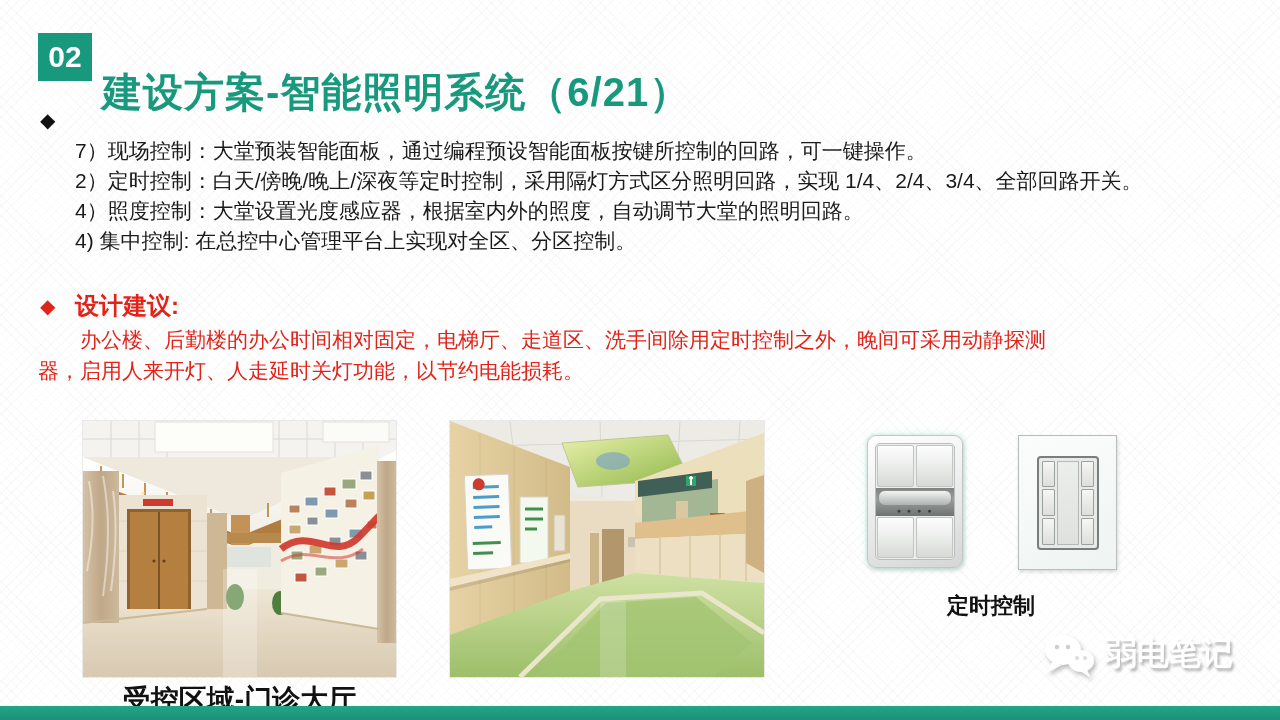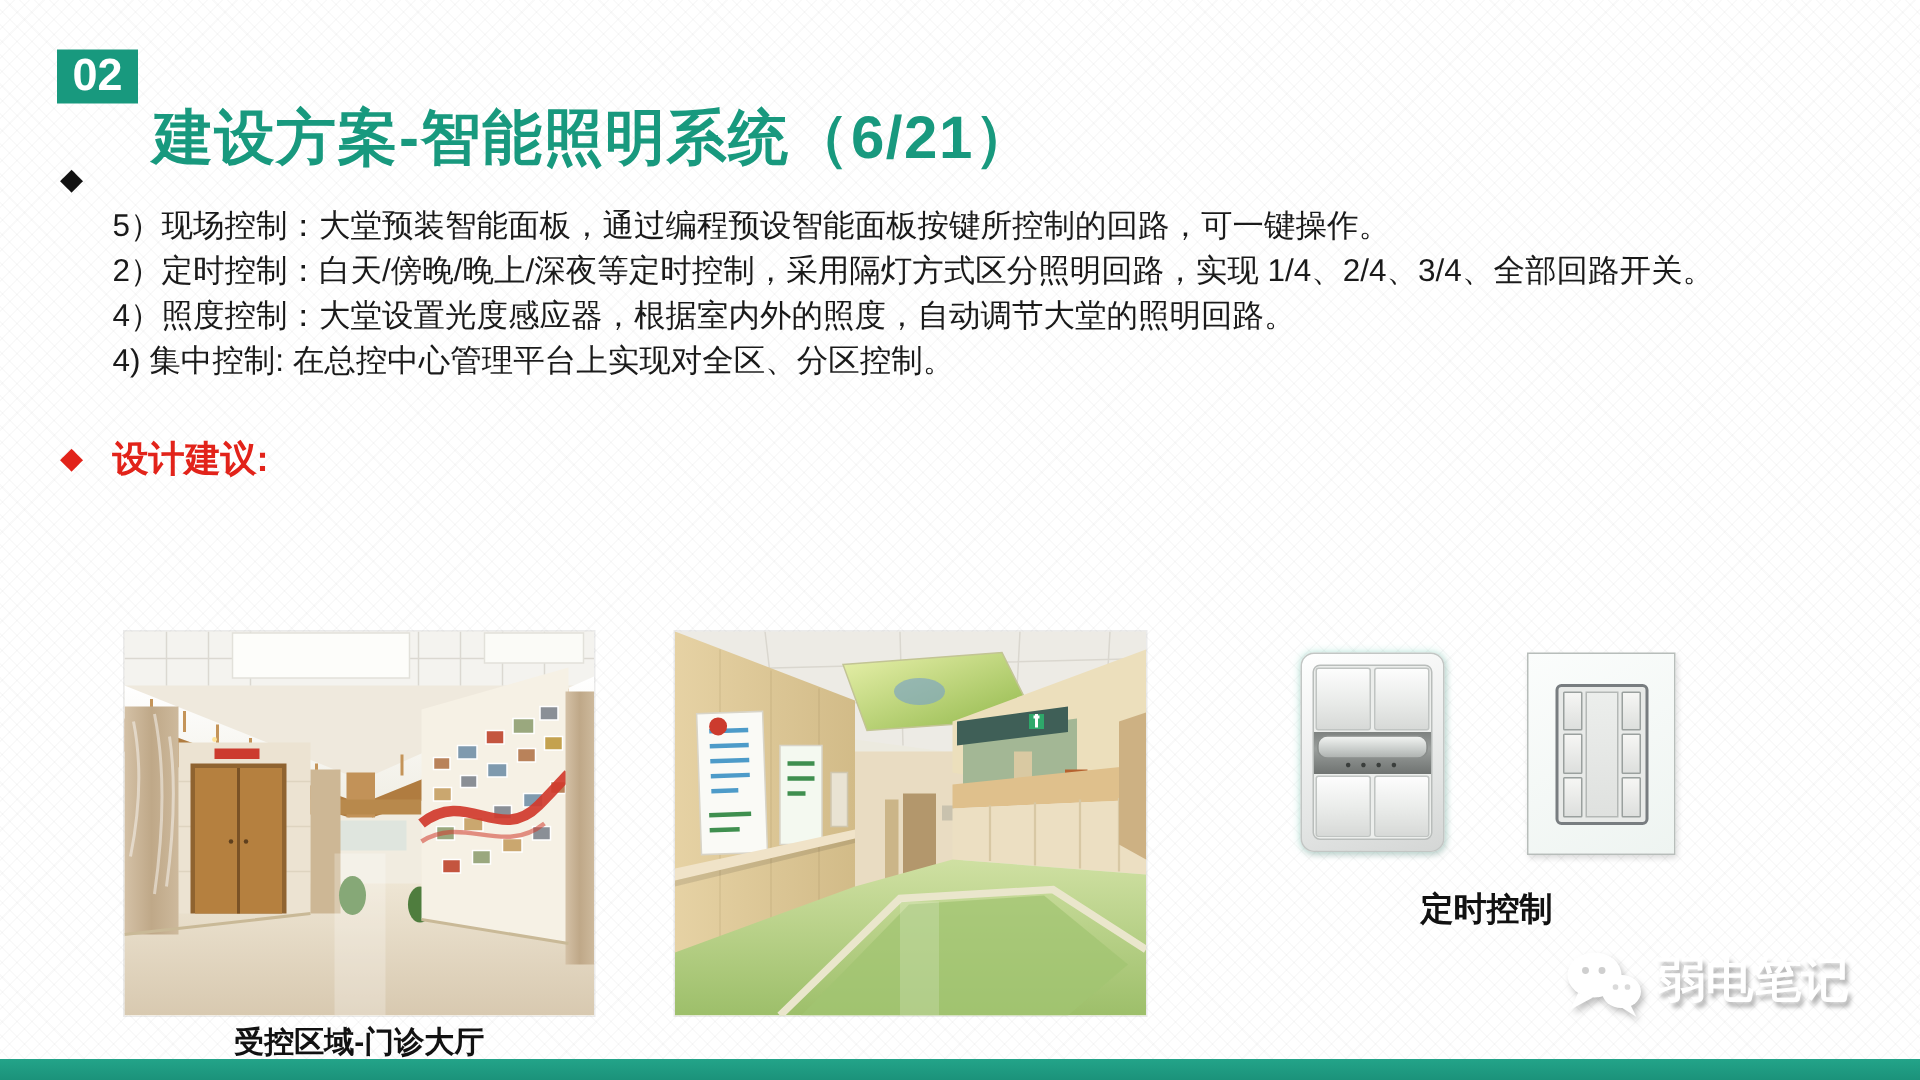--- a/index.html
+++ b/index.html
@@ -7,42 +7,42 @@
     position:relative;width:1280px;height:720px;margin:0 auto;
     background:
       repeating-linear-gradient(45deg, rgba(160,160,160,0.06) 0 1px, transparent 1px 7px),
       repeating-linear-gradient(-45deg, rgba(160,160,160,0.06) 0 1px, transparent 1px 7px),
       #ffffff;
     overflow:hidden;
     font-family:"Liberation Sans","DejaVu Sans",sans-serif;
   }
   
   .badge{
-    position:absolute;left:38px;top:33px;width:54px;height:36px;
+    position:absolute;left:38px;top:33px;width:54px;height:48px;
     background:#18997e;color:#fff;font-size:30px;font-weight:bold;
     display:flex;align-items:center;justify-content:center;
   }
   .title{
     position:absolute;left:102px;top:33px;height:54px;line-height:54px;
     color:#18997e;font-size:40px;font-weight:bold;letter-spacing:1px;white-space:nowrap;margin-top:32px;
   }
   
   .diamond{position:absolute;font-size:20px;line-height:20px;color:#111;}
   .diamond.red{color:#e2231a;}
   .sec-heading{position:absolute;font-size:24px;font-weight:bold;color:#111;white-space:nowrap;}
   .sec-heading.red{color:#e2231a;}
   .item-list{position:absolute;left:75px;top:136px;}
   .item-list div{font-size:21px;line-height:30px;color:#1a1a1a;white-space:nowrap;}
   .red-body{
     position:absolute;left:38px;top:324px;width:1012px;
     font-size:21px;line-height:31px;color:#e2231a;text-indent:2em;
   }
   
   .photo{position:absolute;box-shadow:0 0 0 1px rgba(0,0,0,0.08);}
-  .caption{position:absolute;text-align:center;font-size:20px;font-weight:bold;color:#111;white-space:nowrap;}
+  .caption{position:absolute;text-align:center;font-size:28px;font-weight:bold;color:#111;white-space:nowrap;}
   
   .panelA{
     position:absolute;left:867px;top:435px;width:96px;height:133px;border-radius:9px;
     background:linear-gradient(160deg,#ffffff,#e3e5e4 70%,#d4d6d5);
     border:1px solid #c2c6c4;box-shadow:0 0 6px rgba(140,220,200,0.55),1px 2px 4px rgba(0,0,0,0.18);
     box-sizing:border-box;padding:7px;
   }
   .pa-inner{width:100%;height:100%;border:1px solid #b9bdbb;border-radius:5px;
     box-sizing:border-box;background:#eceeec;display:flex;flex-direction:column;}
   .pa-rockers{flex:1;display:flex;}
@@ -81,28 +81,29 @@
 </head>
 <body>
 
 <div id="slide">
 
   <div class="badge">02</div>
   <div class="title">建设方案-智能照明系统（6/21）</div>
 
   <div class="diamond" style="left:40px;top:110px;">◆</div>
   <div class="item-list">
-    <div>5）现场控制：大堂预装智能面板，通过编程预设智能面板按键所控制的回路，可一键操作。</div>
+    <div>7）现场控制：大堂预装智能面板，通过编程预设智能面板按键所控制的回路，可一键操作。</div>
     <div>2）定时控制：白天/傍晚/晚上/深夜等定时控制，采用隔灯方式区分照明回路，实现 1/4、2/4、3/4、全部回路开关。</div>
     <div>4）照度控制：大堂设置光度感应器，根据室内外的照度，自动调节大堂的照明回路。</div>
     <div>4) 集中控制: 在总控中心管理平台上实现对全区、分区控制。</div>
   </div>
 
   <div class="diamond red" style="left:40px;top:296px;">◆</div>
   <div class="sec-heading red" style="left:75px;top:290px;">设计建议:</div>
+  <div class="red-body">办公楼、后勤楼的办公时间相对固定，电梯厅、走道区、洗手间除用定时控制之外，晚间可采用动静探测器，启用人来开灯、人走延时关灯功能，以节约电能损耗。</div>
 
   <svg class="photo" style="left:83px;top:421px;" width="313" height="256" viewBox="0 0 313 256">
     <defs>
       <linearGradient id="floor1" x1="0" y1="0" x2="0" y2="1">
         <stop offset="0" stop-color="#f3ecdc"></stop>
           <stop offset="1" stop-color="#d8c9b0"></stop>
       </linearGradient>
       <linearGradient id="marble1" x1="0" y1="0" x2="1" y2="0">
         <stop offset="0" stop-color="#d4c1a6"></stop>
           <stop offset="0.5" stop-color="#bfa888"></stop>

